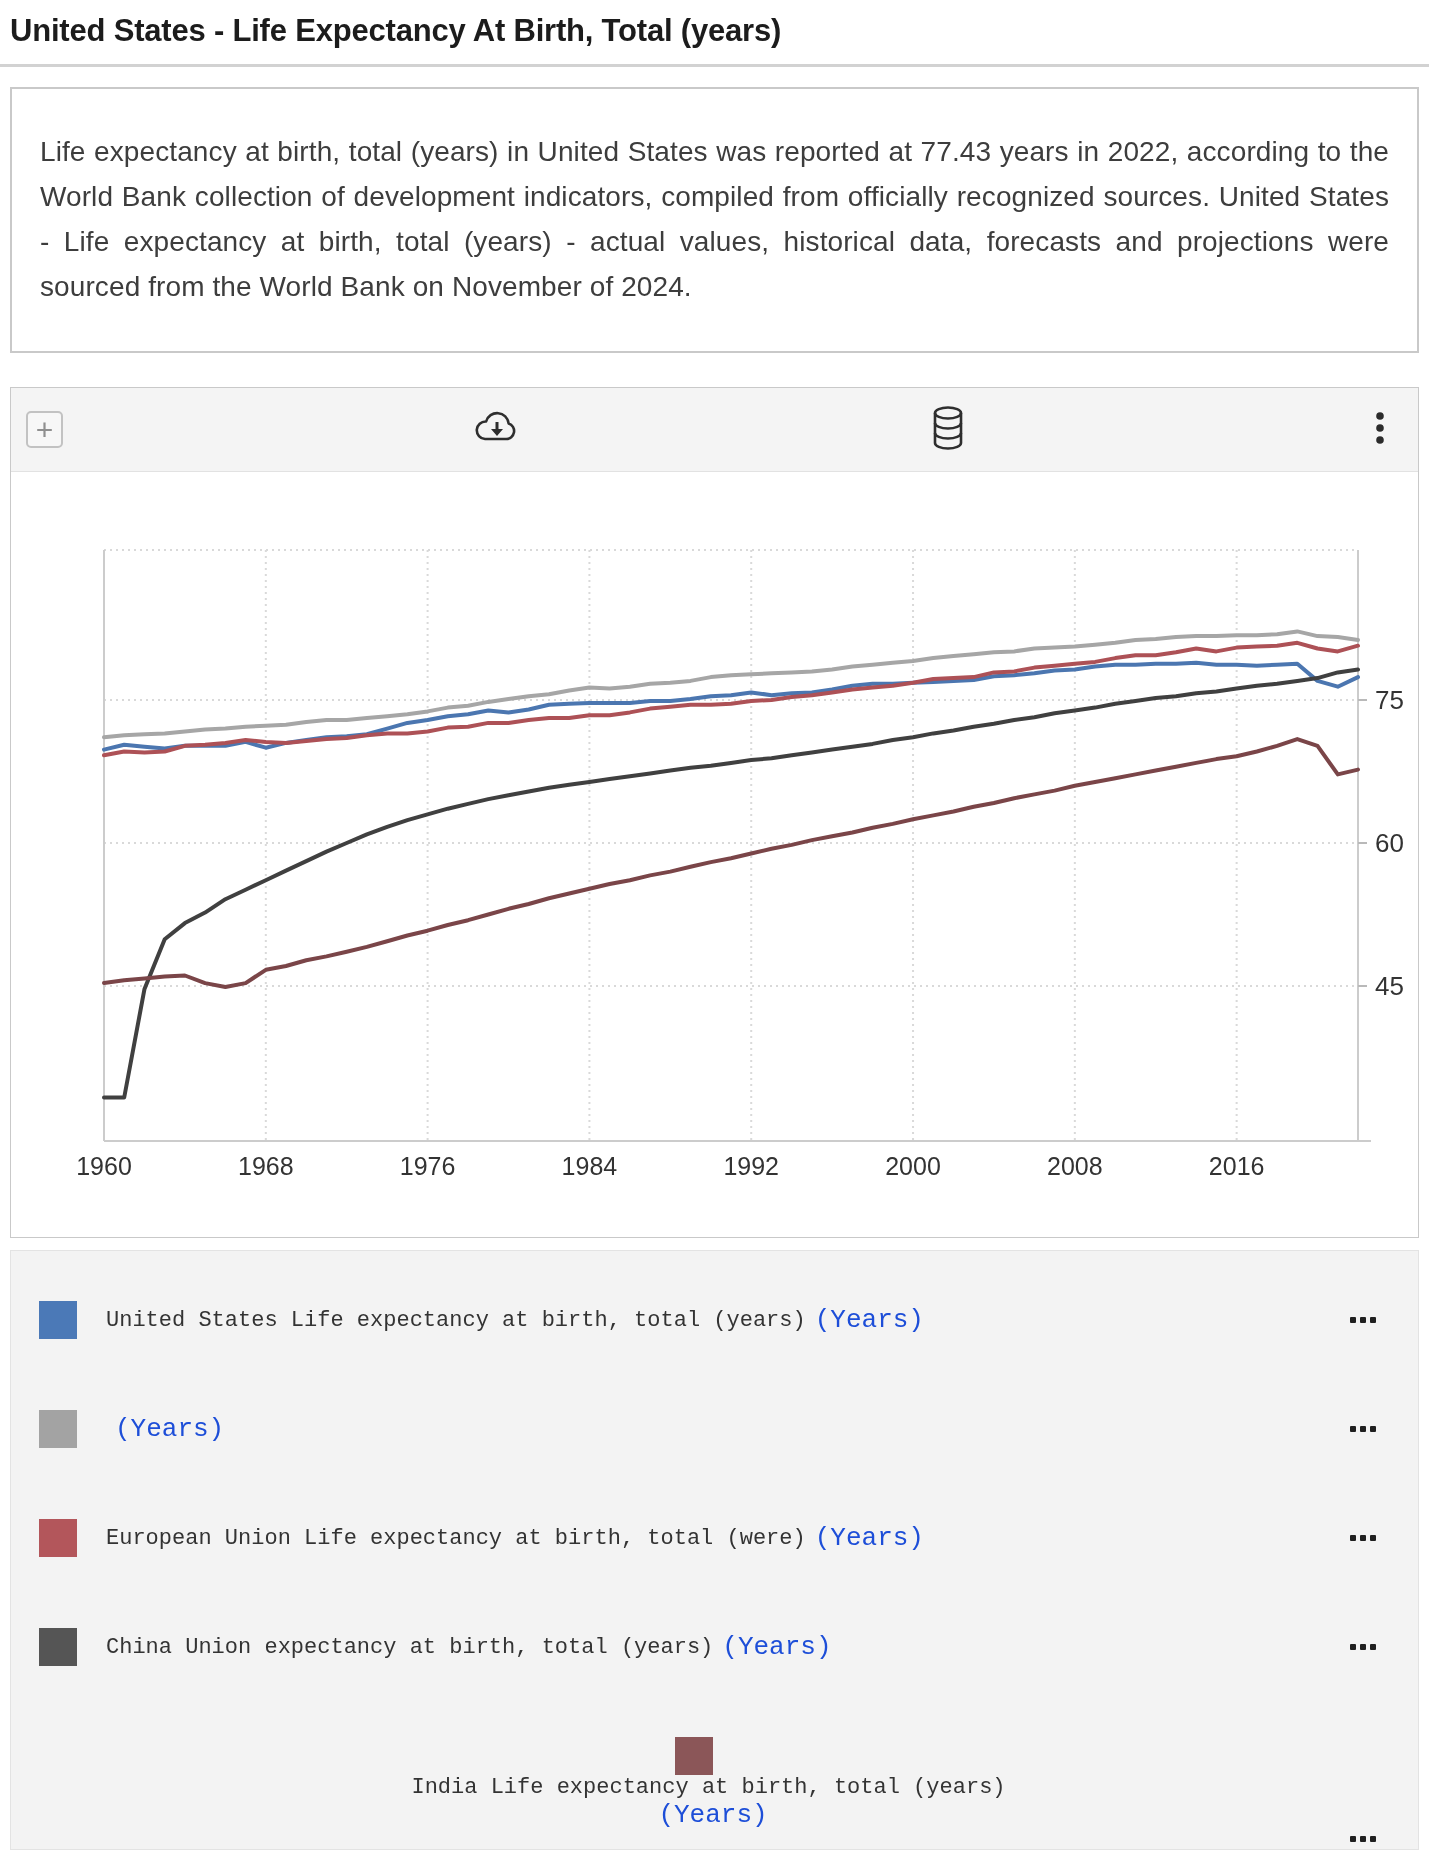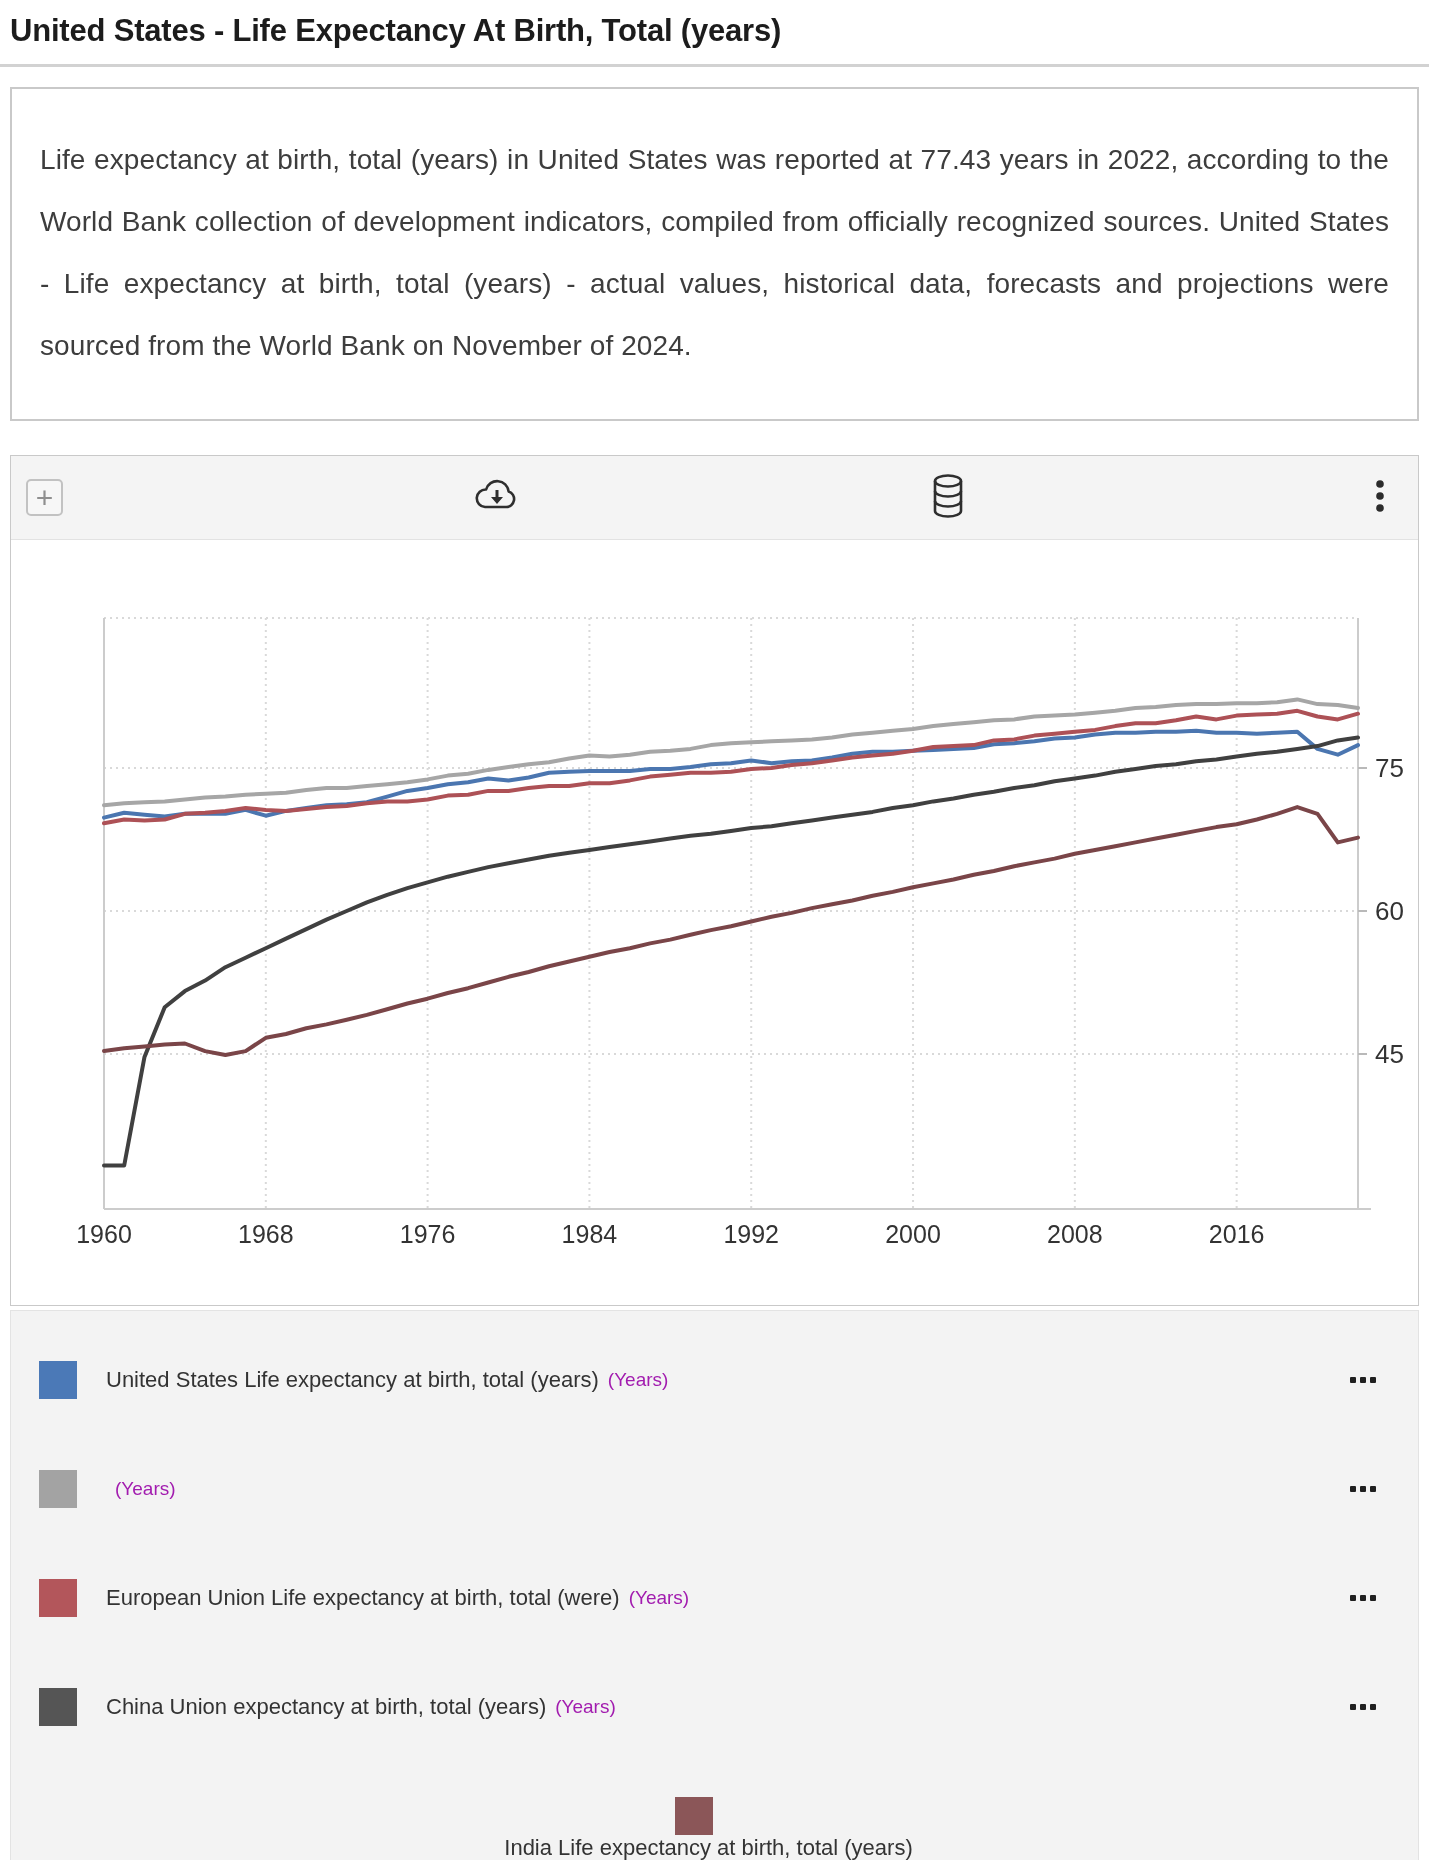--- a/index.html
+++ b/index.html
@@ -9,47 +9,47 @@
   }
   
   .page-header{padding:13px 12px 15px 10px;border-bottom:3px solid #d2d2d2;}
   .page-header h1{margin:0;font-size:31px;font-weight:bold;color:#1c1c1c;letter-spacing:-0.2px;}
   
   .desc-box{
     margin:20px 10px 0 10px;border:2px solid #c9c9c9;background:#fff;
     padding:40px 28px 42px 28px;
   }
   .desc-box p{
-    margin:0;font-size:28px;line-height:62px;color:#3d3d3d;
+    margin:0;font-size:28px;line-height:45px;color:#3d3d3d;
     text-align:justify;letter-spacing:0.1px;
   }
   
   .chart-card{margin:34px 10px 0 10px;border:1px solid #c9c9c9;background:#fff;}
   .chart-toolbar{
     height:84px;background:#f4f4f4;border-bottom:1px solid #e2e2e2;
     display:flex;align-items:center;justify-content:space-between;
     padding:0 33px 0 15px;box-sizing:border-box;
   }
   .tb-btn{background:transparent;border:none;padding:0;cursor:pointer;display:flex;align-items:center;justify-content:center;}
   .zoom-box{
     width:37px;height:37px;border:2px solid #c2c2c2;border-radius:5px;
     color:#8f8f8f;font-size:30px;line-height:30px;font-weight:400;background:#f7f7f7;
   }
   .chart-body{height:765px;position:relative;}
   .chart-body svg{display:block;width:100%;height:100%;}
   
   .legend-panel{
-    margin:4px 10px 0 10px;background:#f3f3f3;border:1px solid #e3e3e3;
-    padding:50px 40px 60px 28px;box-sizing:border-box;height:600px;
+    margin:12px 10px 0 10px;background:#f3f3f3;border:1px solid #e3e3e3;
+    padding:50px 40px 60px 28px;box-sizing:border-box;height:600px;font-family:Liberation Mono, monospace;
   }
   .legend-row{display:flex;align-items:center;height:38px;margin-bottom:71px;}
   .legend-row:last-child{margin-bottom:0;flex-direction:column;}
   .legend-swatch{width:38px;height:38px;flex:0 0 38px;margin-right:29px;}
   .legend-label{font-size:22px;color:#333;}
-  .legend-unit{font-size:19px;color:#a21caf;margin-left:9px;}
+  .legend-unit{font-size:26px;color:#1d4ed8;margin-left:9px;}
   .legend-menu{margin-left:auto;background:none;border:none;cursor:pointer;display:flex;gap:4px;padding:6px 2px;}
   .legend-menu i{display:block;width:6px;height:6px;background:#1f1f1f;border-radius:1px;}
 </style>
 </head>
 <body>
 
 <div class="page-header">
   <h1>United States - Life Expectancy At Birth, Total (years)</h1>
 </div>
 

